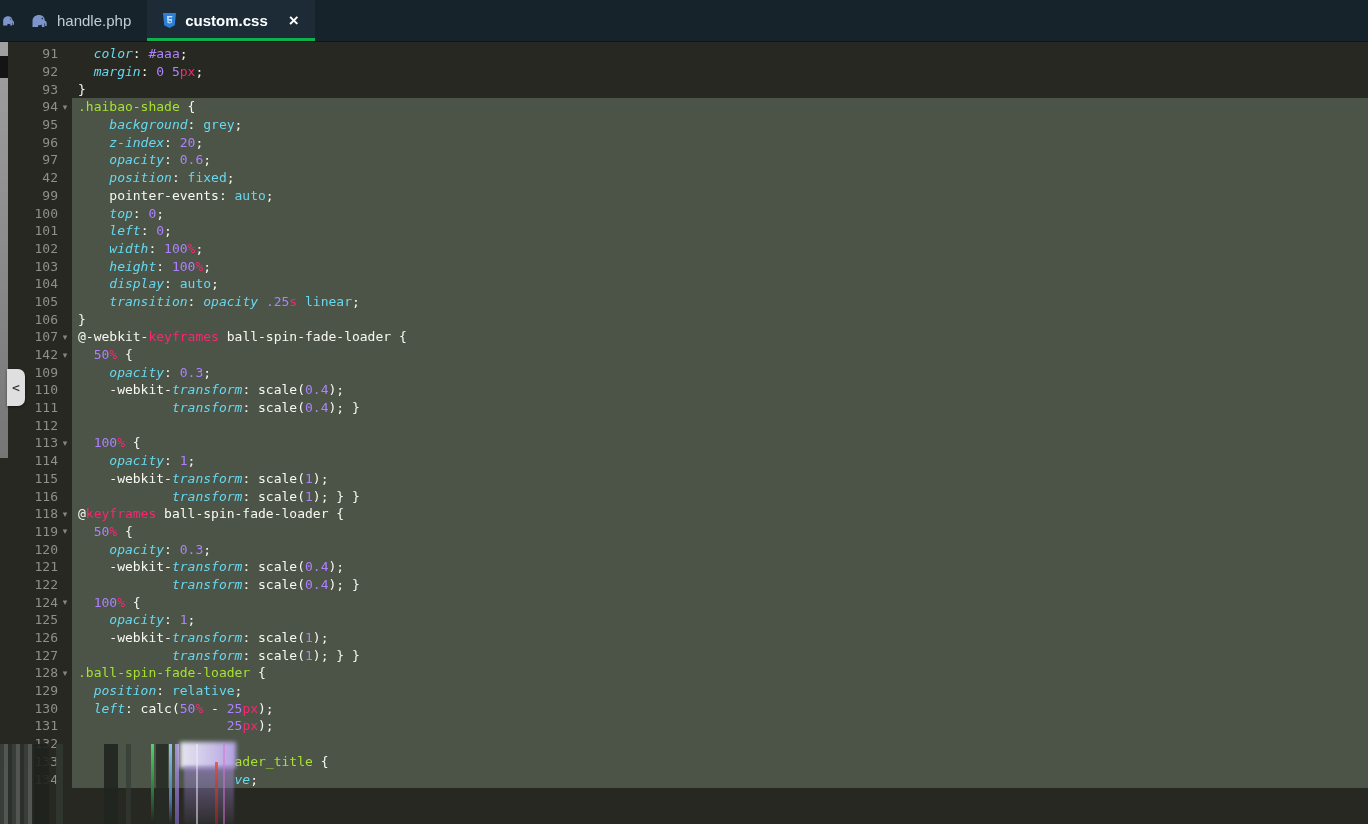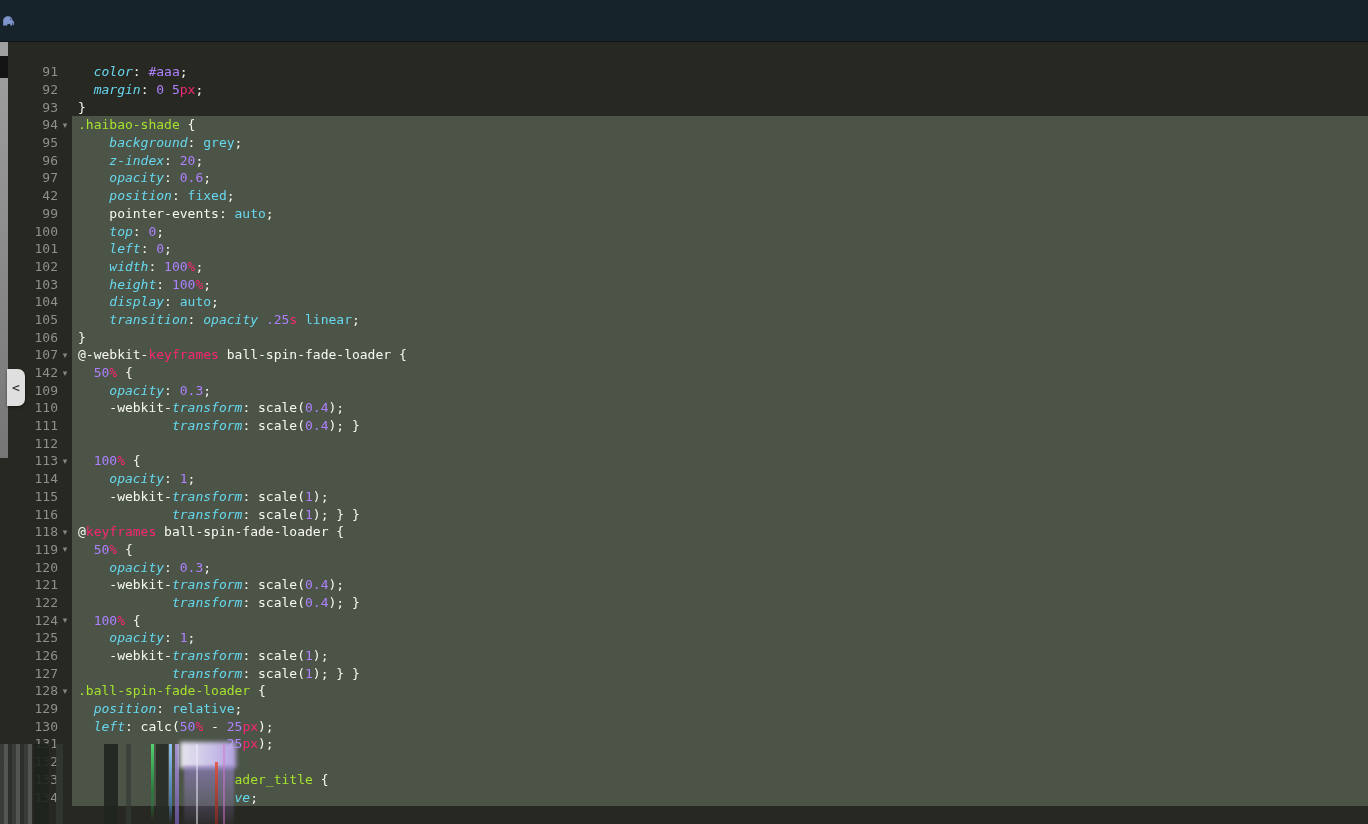--- a/index.html
+++ b/index.html
@@ -23,21 +23,21 @@
   .left-strip{position:absolute;left:0;top:42px;width:8px;height:782px;background:var(--editor-bg,#272822)}
   .left-strip .lit{position:absolute;left:0;top:0;width:8px;height:416px;
     background:linear-gradient(180deg,#a0a0a0,#767676)}
   .left-strip .notch{position:absolute;left:0;top:14px;width:8px;height:22px;background:#141414}
   .collapse-handle{position:absolute;left:7px;top:369px;width:18px;height:37px;
     background:#dfdfdf;border-radius:0 7px 7px 0;display:flex;align-items:center;
     justify-content:center;color:#222;font-size:13px;box-shadow:0 1px 3px rgba(0,0,0,.45);cursor:pointer}
 
   
   .editor{position:absolute;left:8px;top:42px;width:1360px;height:782px;overflow:hidden;
-    background:var(--editor-bg,#272822);padding-top:21px;font-size:13px}
+    background:var(--editor-bg,#272822);padding-top:3px;font-size:13px}
   .row{display:flex;height:17.7px;align-items:center}
   .gutter{flex:0 0 64px;display:flex;justify-content:flex-end;align-items:center;
     color:var(--gutter-color,#8f908a);user-select:none}
   .gutter .fold{width:14px;text-align:center;font-size:9px;color:#858680;
     font-family:"DejaVu Sans",sans-serif}
   .code{flex:1 1 auto;white-space:pre;padding-left:6px;height:100%;display:flex;
     align-items:center;color:var(--text-color,#f8f8f2)}
   .row.sel .code{background:var(--selection-bg,#4b5447)}
   .tk-p{color:var(--property-color,#67d8ef);font-style:italic}
   .tk-v{color:var(--value-color,#67d8ef)}
@@ -76,21 +76,40 @@
 <body>
 
 <div class="tabbar">
   <div class="edge-icon">
     <svg width="17" height="13" viewBox="0 0 17 13">
       <path fill="#7d95cc" d="M1.5 13V7.2C1.5 3.2 4.4 1 8 1c3.3 0 5.8 2.2 5.8 5.4v.4c1.1.2 1.9 1.1 1.9 2.4V12h-1.6v-1.9c0-.5-.3-.8-.7-.9V13h-2.6v-2.6c-.6.5-1.4.8-2.3.8-.5 0-1-.1-1.4-.3V13H1.5z"></path>
       <circle cx="11.3" cy="4.6" r=".8" fill="#17232b"></circle>
     </svg>
   </div>
 
-
+  <div class="tab">
+    <span class="ticon">
+      <svg width="17" height="13" viewBox="0 0 17 13">
+        <path fill="#7d95cc" d="M1.5 13V7.2C1.5 3.2 4.4 1 8 1c3.3 0 5.8 2.2 5.8 5.4v.4c1.1.2 1.9 1.1 1.9 2.4V12h-1.6v-1.9c0-.5-.3-.8-.7-.9V13h-2.6v-2.6c-.6.5-1.4.8-2.3.8-.5 0-1-.1-1.4-.3V13H1.5z"></path>
+        <circle cx="11.3" cy="4.6" r=".8" fill="#17232b"></circle>
+      </svg>
+    </span>
+    <span>handle.php</span>
+  </div>
+
+  <div class="tab active">
+    <span class="ticon">
+      <svg width="13" height="15" viewBox="0 0 13 15">
+        <path fill="#2e7fd6" d="M0 0h13l-1.2 12.2L6.5 15 1.2 12.2z"></path>
+        <path fill="#bfe0ff" d="M4 3h5.4l-.2 1.6H5.7l.1 1.5h3.3L8.8 9.7 6.5 10.6 4.3 9.7l-.1-1.5h1.6l.1.8 1.1.4 1.1-.4.1-1.2H4.2z"></path>
+      </svg>
+    </span>
+    <span>custom.css</span>
+    <span class="close">×</span>
+  </div>
 </div>
 
 <div class="left-strip">
   <div class="lit"></div>
   <div class="notch"></div>
 </div>
 
 <div class="editor">
   <div>
       <div class="row">

